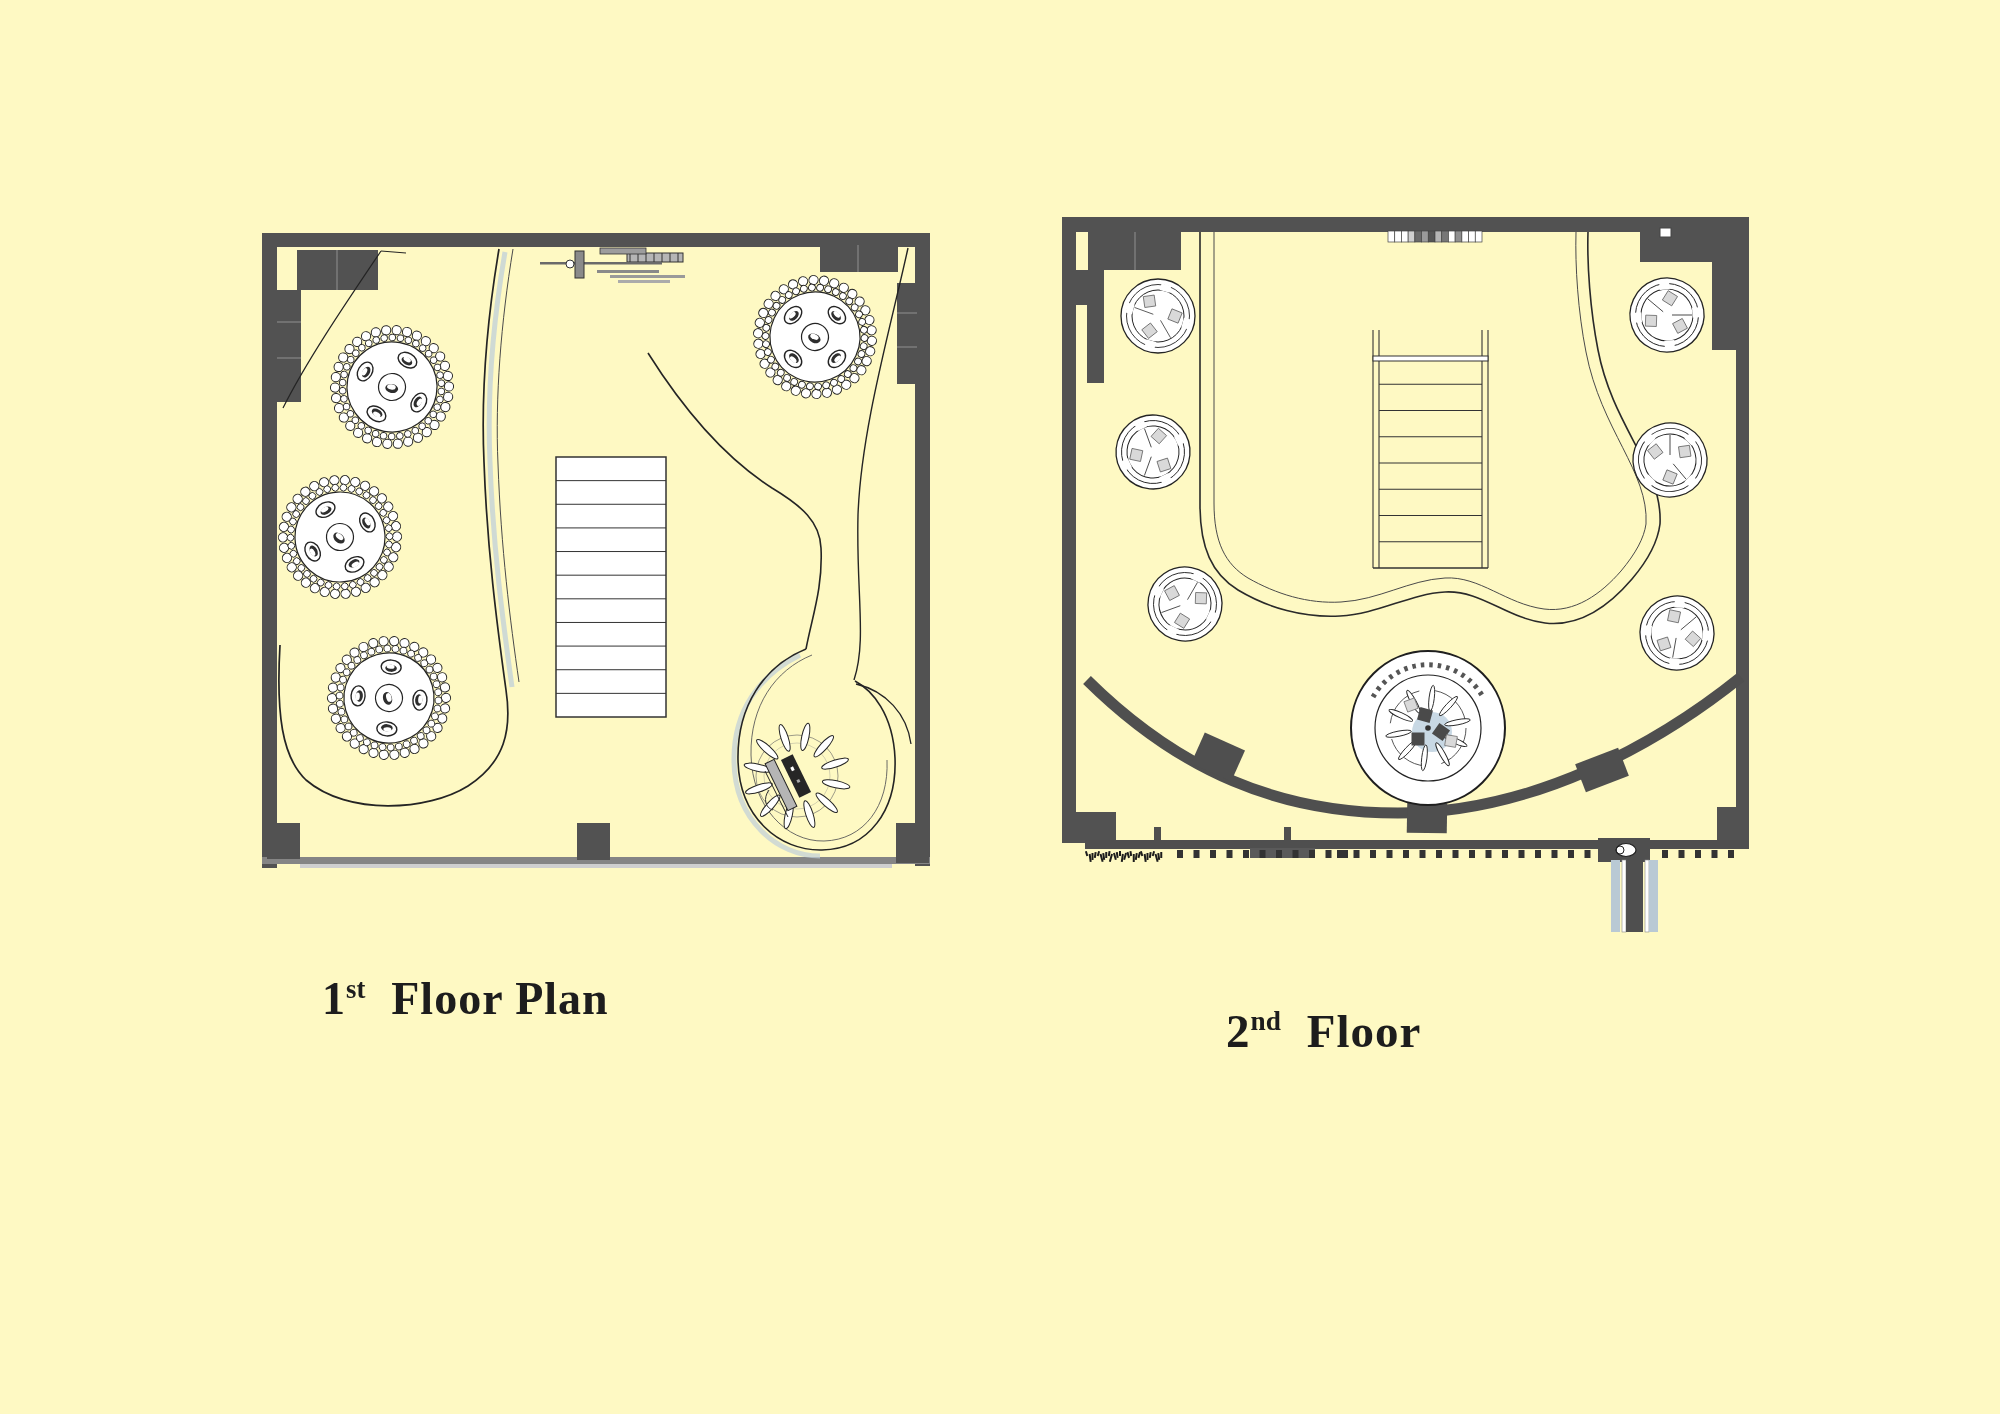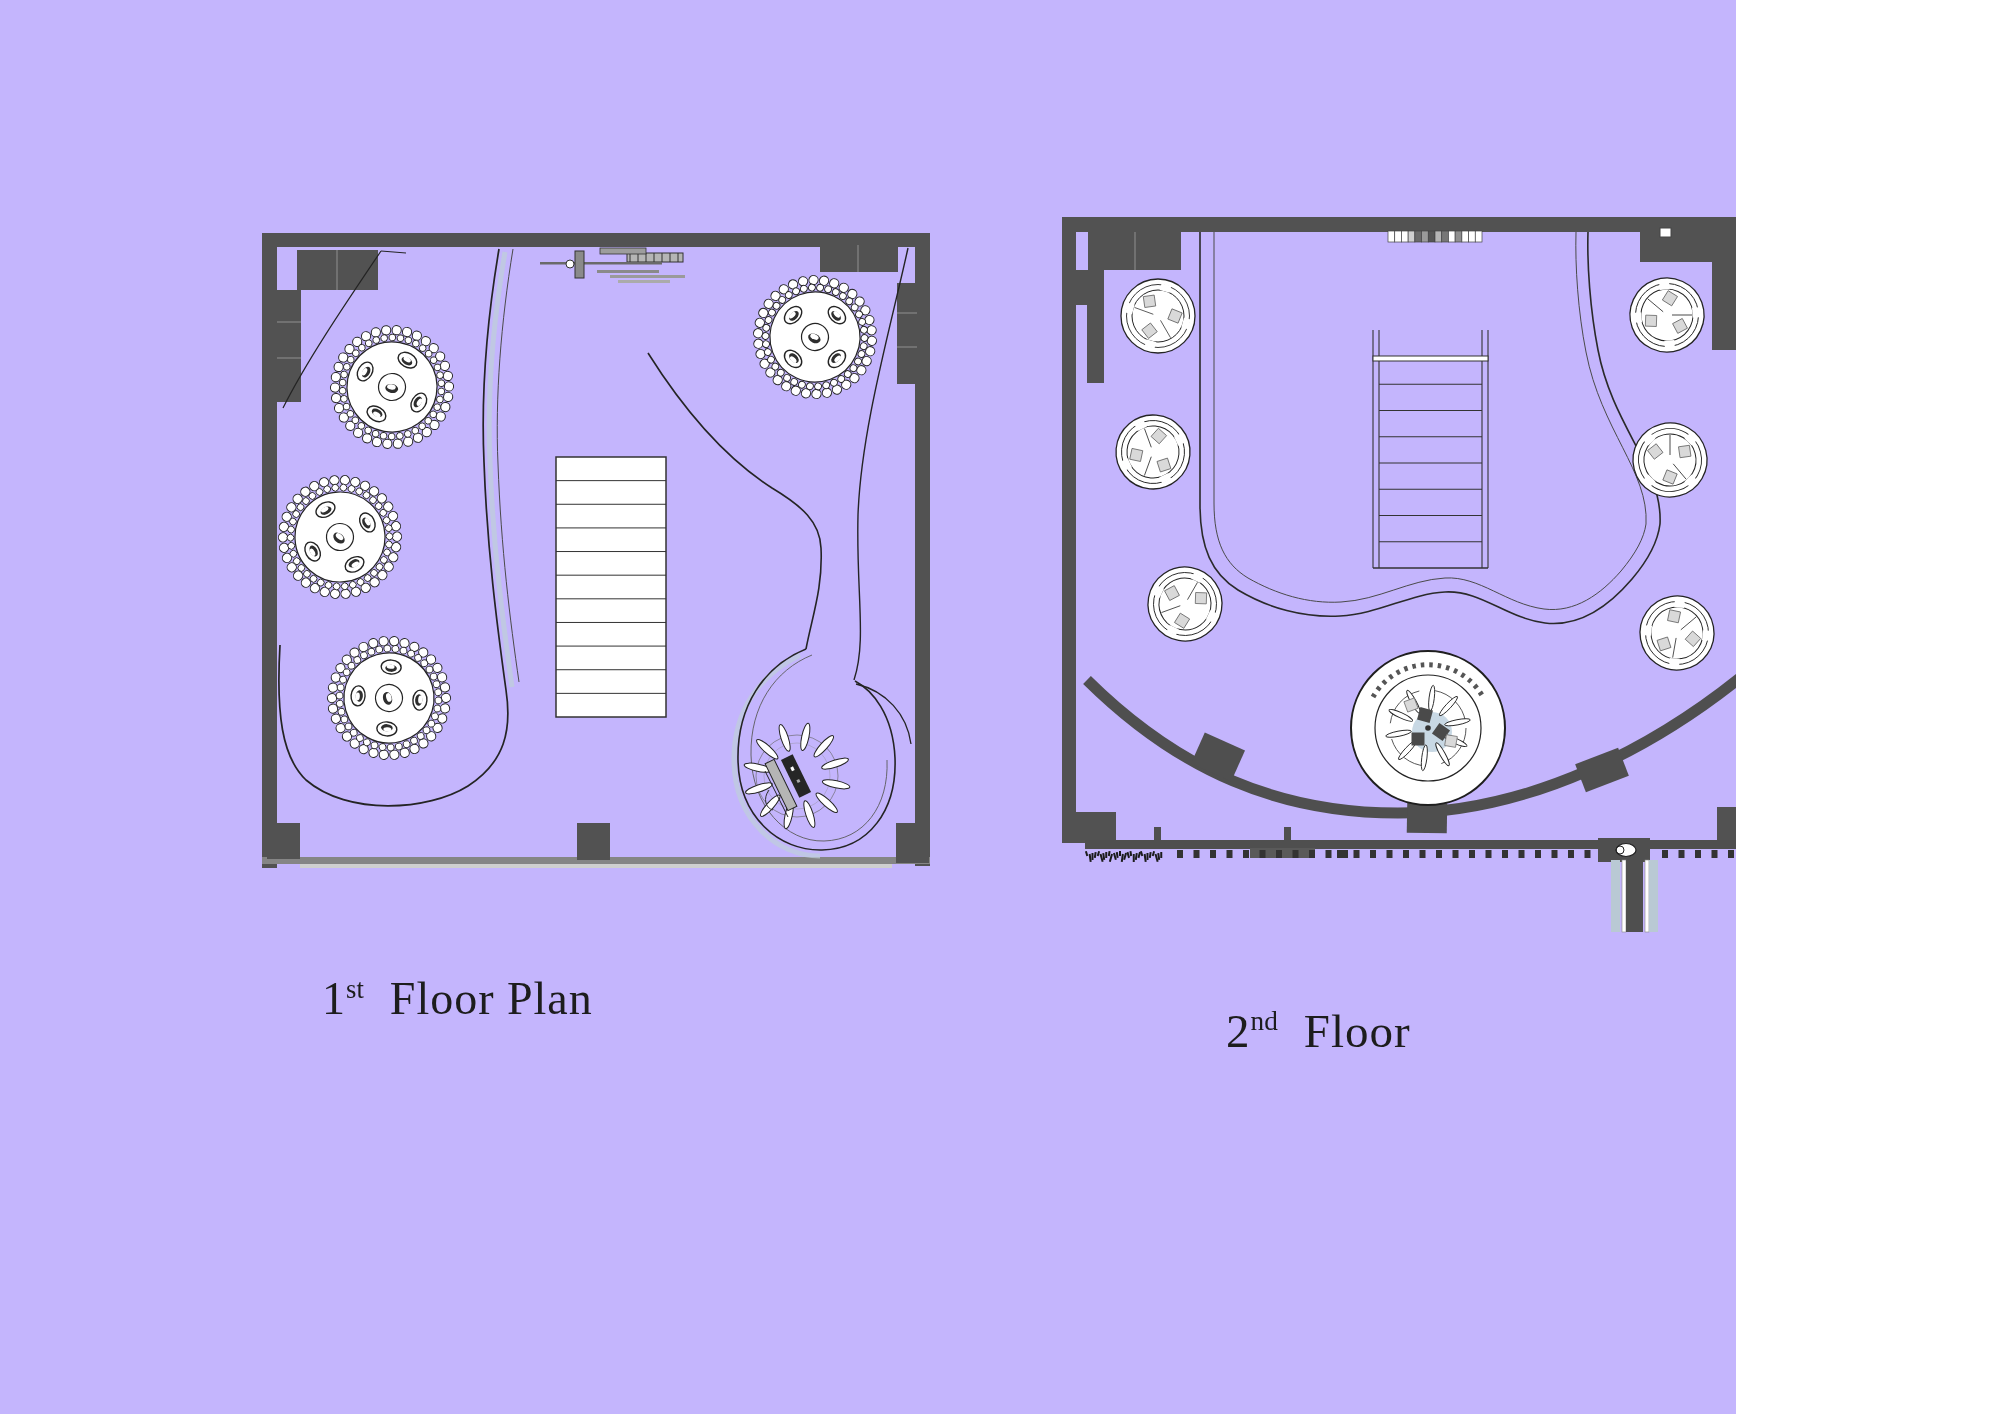--- a/index.html
+++ b/index.html
@@ -1,17 +1,17 @@
 <!DOCTYPE html>
 <html><head>
 <meta charset="utf-8">
 <style>
   html,body{margin:0;padding:0;background:#ffffff;}
-  #canvas{position:relative;width:1736px;height:1414px;background:#c4b5fd;overflow:hidden;
-          font-family:"Liberation Serif", serif;}
+  #canvas{position:relative;width:2000px;height:1414px;background:#fef9c3;overflow:hidden;
+          font-family:"Liberation Serif", serif;font-weight:bold;}
   #drawing{position:absolute;left:0;top:0;}
   .plan-label{position:absolute;color:#1d1d1d;font-family:"Liberation Serif", serif;
               white-space:nowrap;letter-spacing:1px;}
   #label-floor1{left:322px;top:972px;font-size:46px;}
   #label-floor2{left:1226px;top:1004px;font-size:47px;}
   .plan-label sup{font-size:0.58em;vertical-align:super;letter-spacing:0;}
   .plan-label .gap{display:inline-block;width:26px;}
 </style>
 </head>
 <body>

